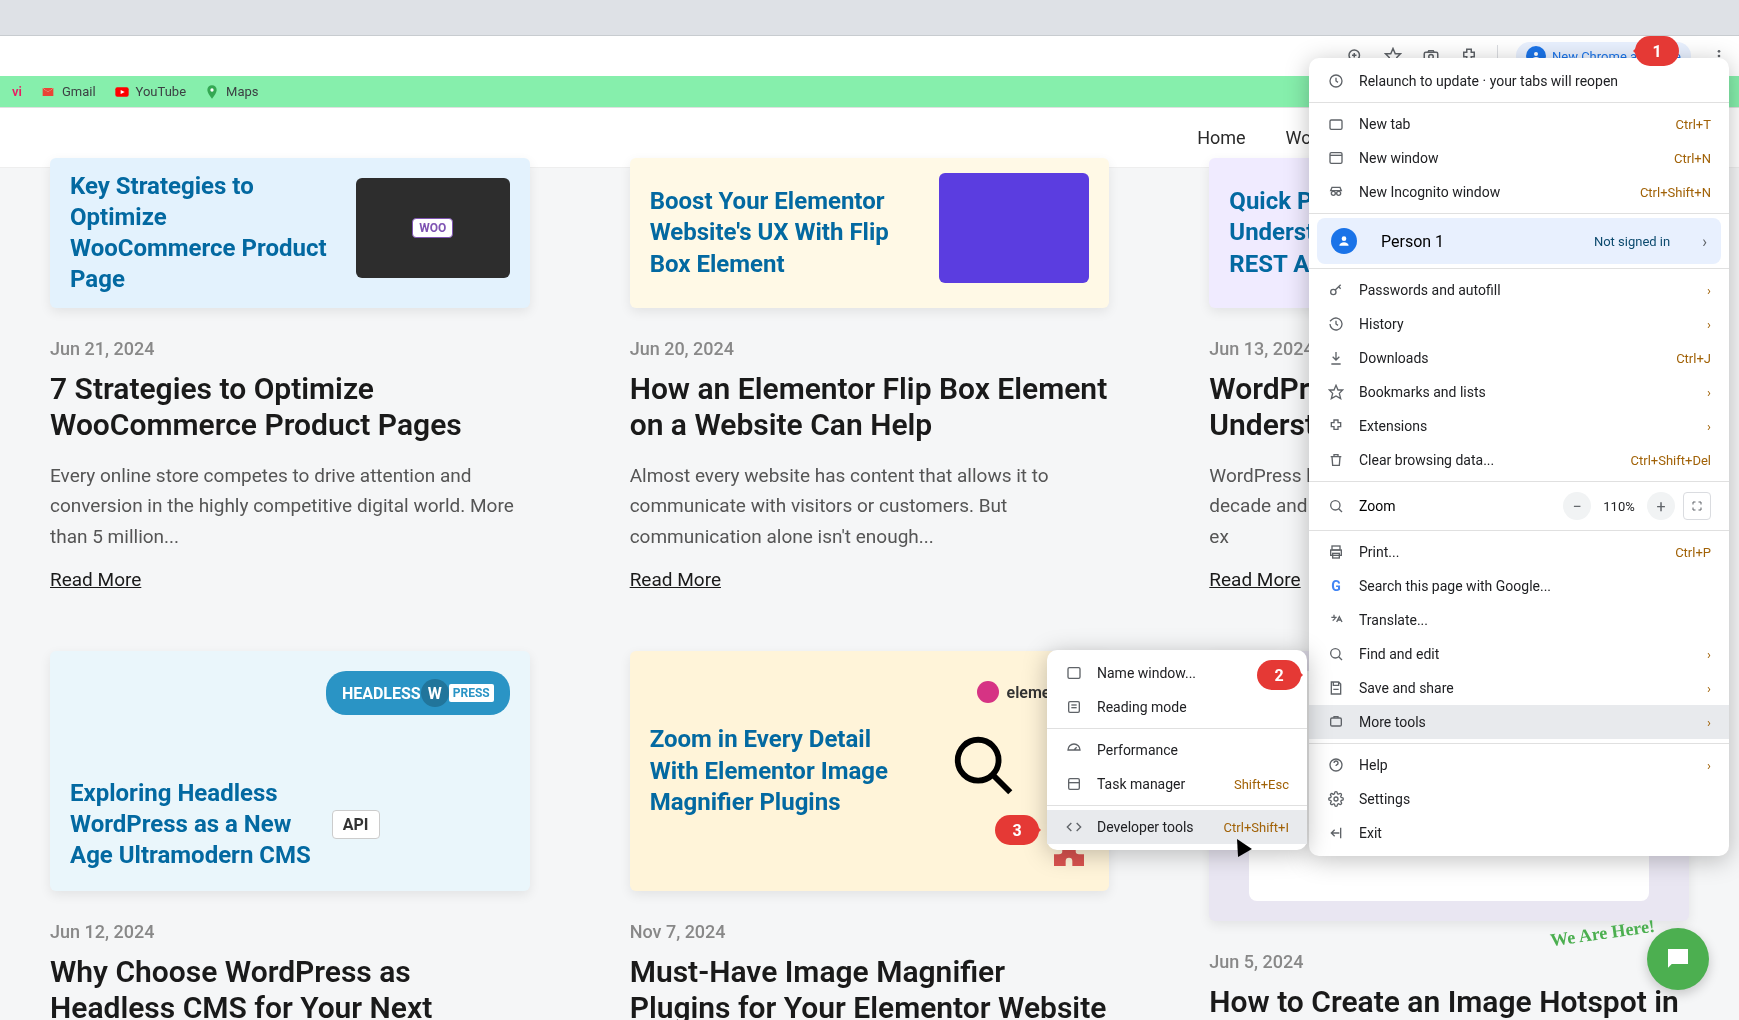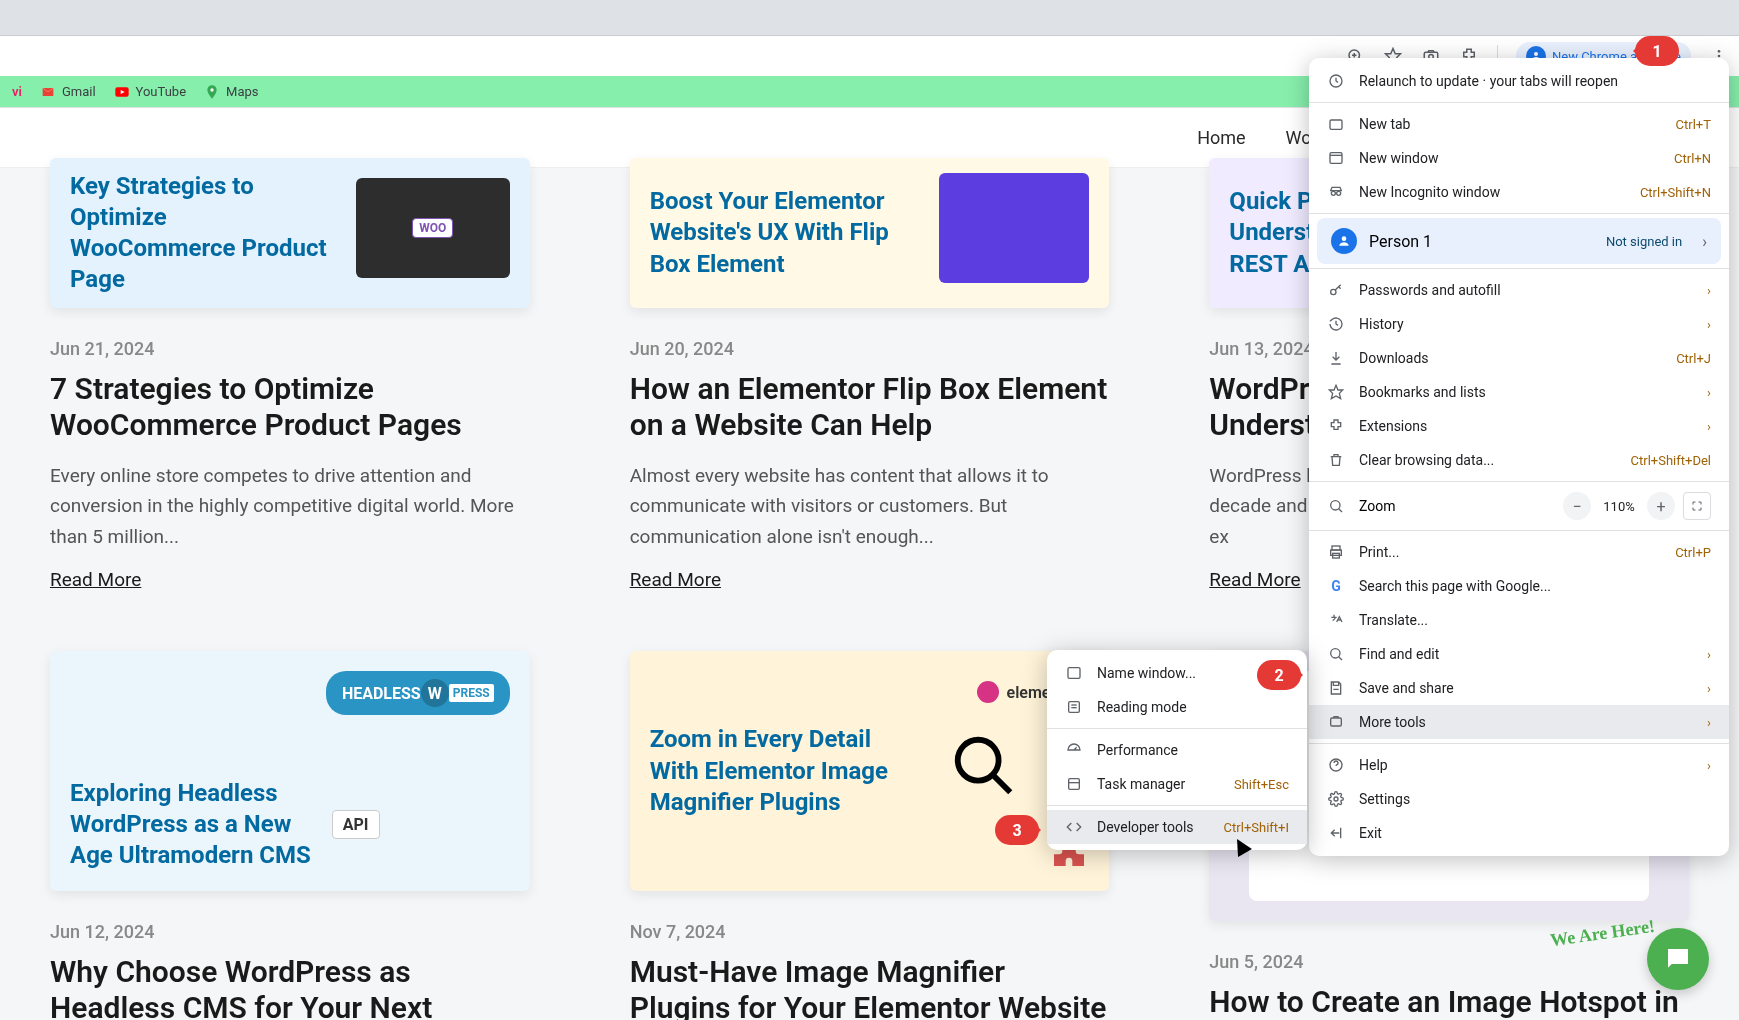--- a/index.html
+++ b/index.html
@@ -125,21 +125,21 @@
 .menu-icon { width: 18px; display: flex; justify-content: center; color: #5f6368;}
 .menu-shortcut { margin-left: auto; color: #a16207; font-size: 13px;}
 .menu-sep { height: 1px; background: #e0e0e0; margin: 4px 0;}
 .profile-row {
   background: #e8f0fe;
   margin: 4px 8px;
   border-radius: 8px;
   padding: 10px 14px;
   display: flex;
   align-items: center;
-  gap: 12px;
+  gap: 24px;
 }
 .profile-row .avatar {
   width: 26px; height:26px; border-radius:50%; background:#1a73e8; display:flex; align-items:center; justify-content:center;
 }
 .profile-status { margin-left:auto; color: #0c4a6e; font-size: 13px;}
 .zoom-row {
   display: flex; align-items: center; padding: 6px 18px; gap: 14px;
 }
 .zoom-controls { margin-left: auto; display:flex; align-items:center; gap: 8px;}
 .zoom-btn { width:28px; height:28px; border-radius:50%; background:#f1f3f4; display:flex; align-items:center; justify-content:center; cursor:pointer; font-size:16px; color:#5f6368;}

